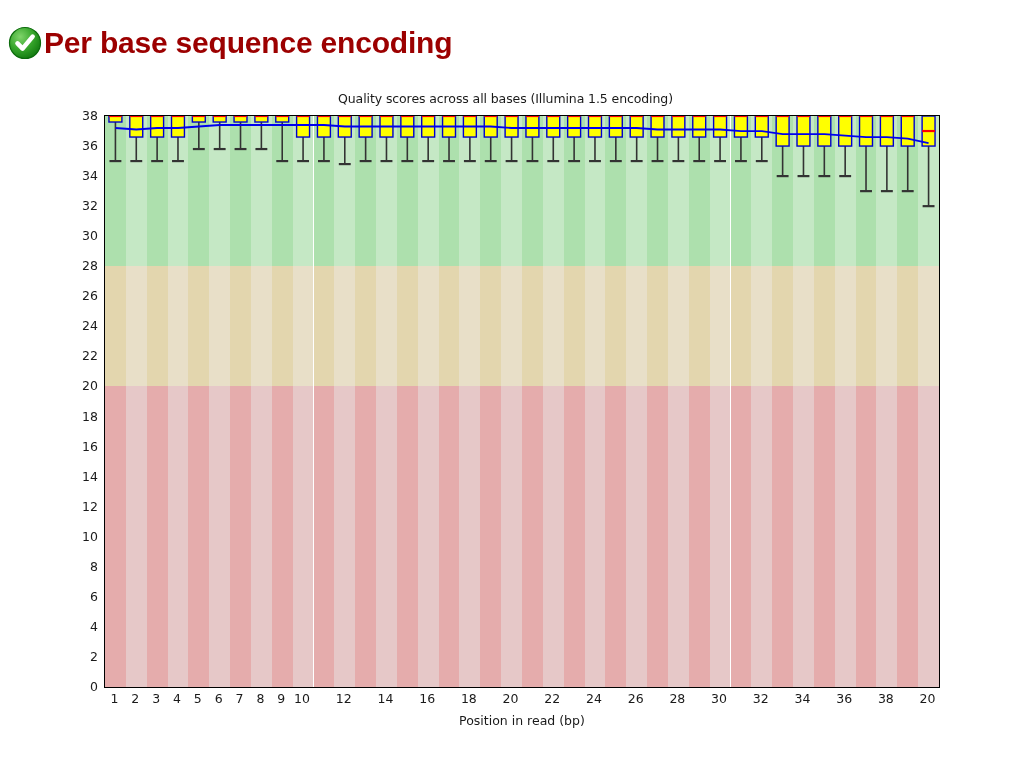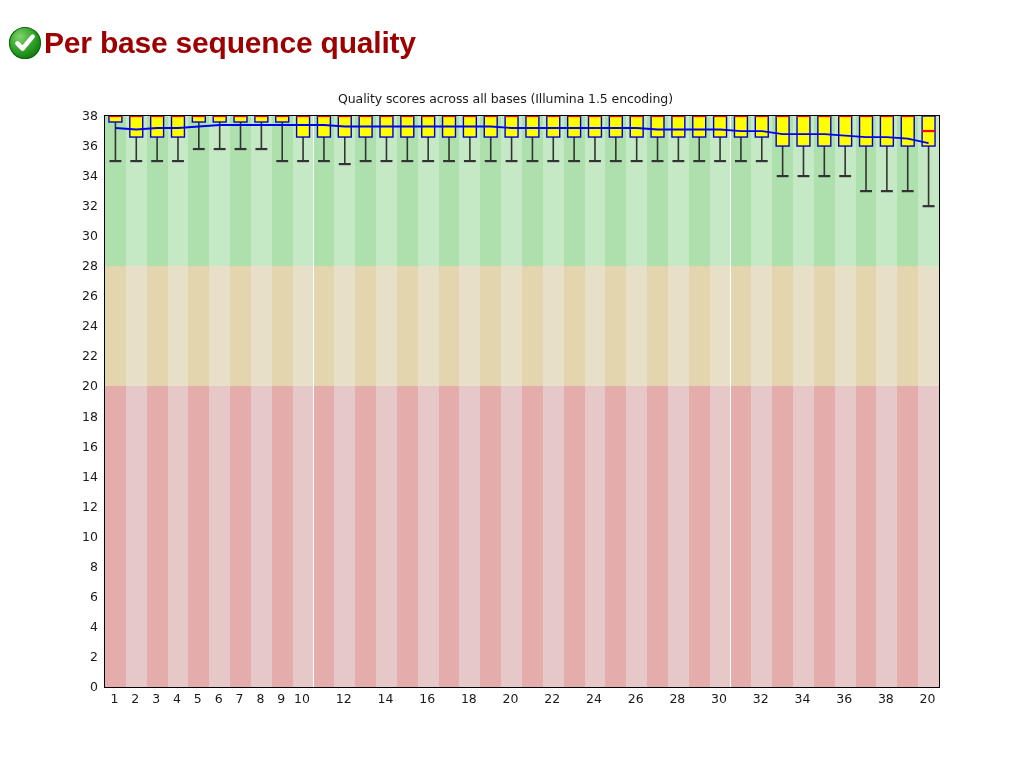--- a/index.html
+++ b/index.html
@@ -133,21 +133,21 @@
         <radialGradient id="gGrad" cx="35%" cy="30%" r="75%">
           <stop offset="0%" stop-color="#7fd46a"></stop>
           <stop offset="55%" stop-color="#36a52b"></stop>
           <stop offset="100%" stop-color="#127a10"></stop>
         </radialGradient>
       </defs>
       <circle cx="17" cy="17" r="15.5" fill="url(#gGrad)" stroke="#0c6b0c" stroke-width="1.2"></circle>
       <path d="M9.5 17.4 L14.6 22.6 L24.6 10.6" fill="none" stroke="#ffffff" stroke-width="4.6" stroke-linecap="round" stroke-linejoin="round"></path>
     </svg>
   </span>
-  <span id="page-title">Per base sequence quality</span>
+  <span id="page-title">Per base sequence encoding</span>
 </div>
 
 <div id="chart-figure">
 
   <div id="chart-title">Quality scores across all bases (Illumina 1.5 encoding)</div>
 
   <div id="y-axis-labels">
       <div class="ytick" style="top: 571px;">0</div>
       <div class="ytick" style="top: 540.947px;">2</div>
       <div class="ytick" style="top: 510.895px;">4</div>
@@ -559,13 +559,14 @@
       <div class="xtick" style="left: 489.975px;">24</div>
       <div class="xtick" style="left: 531.675px;">26</div>
       <div class="xtick" style="left: 573.375px;">28</div>
       <div class="xtick" style="left: 615.075px;">30</div>
       <div class="xtick" style="left: 656.775px;">32</div>
       <div class="xtick" style="left: 698.475px;">34</div>
       <div class="xtick" style="left: 740.175px;">36</div>
       <div class="xtick" style="left: 781.875px;">38</div>
       <div class="xtick" style="left: 823.575px;">20</div>
     </div>
+  <div id="x-axis-title">Position in read (bp)</div>
 </div>
 
 </body></html>

